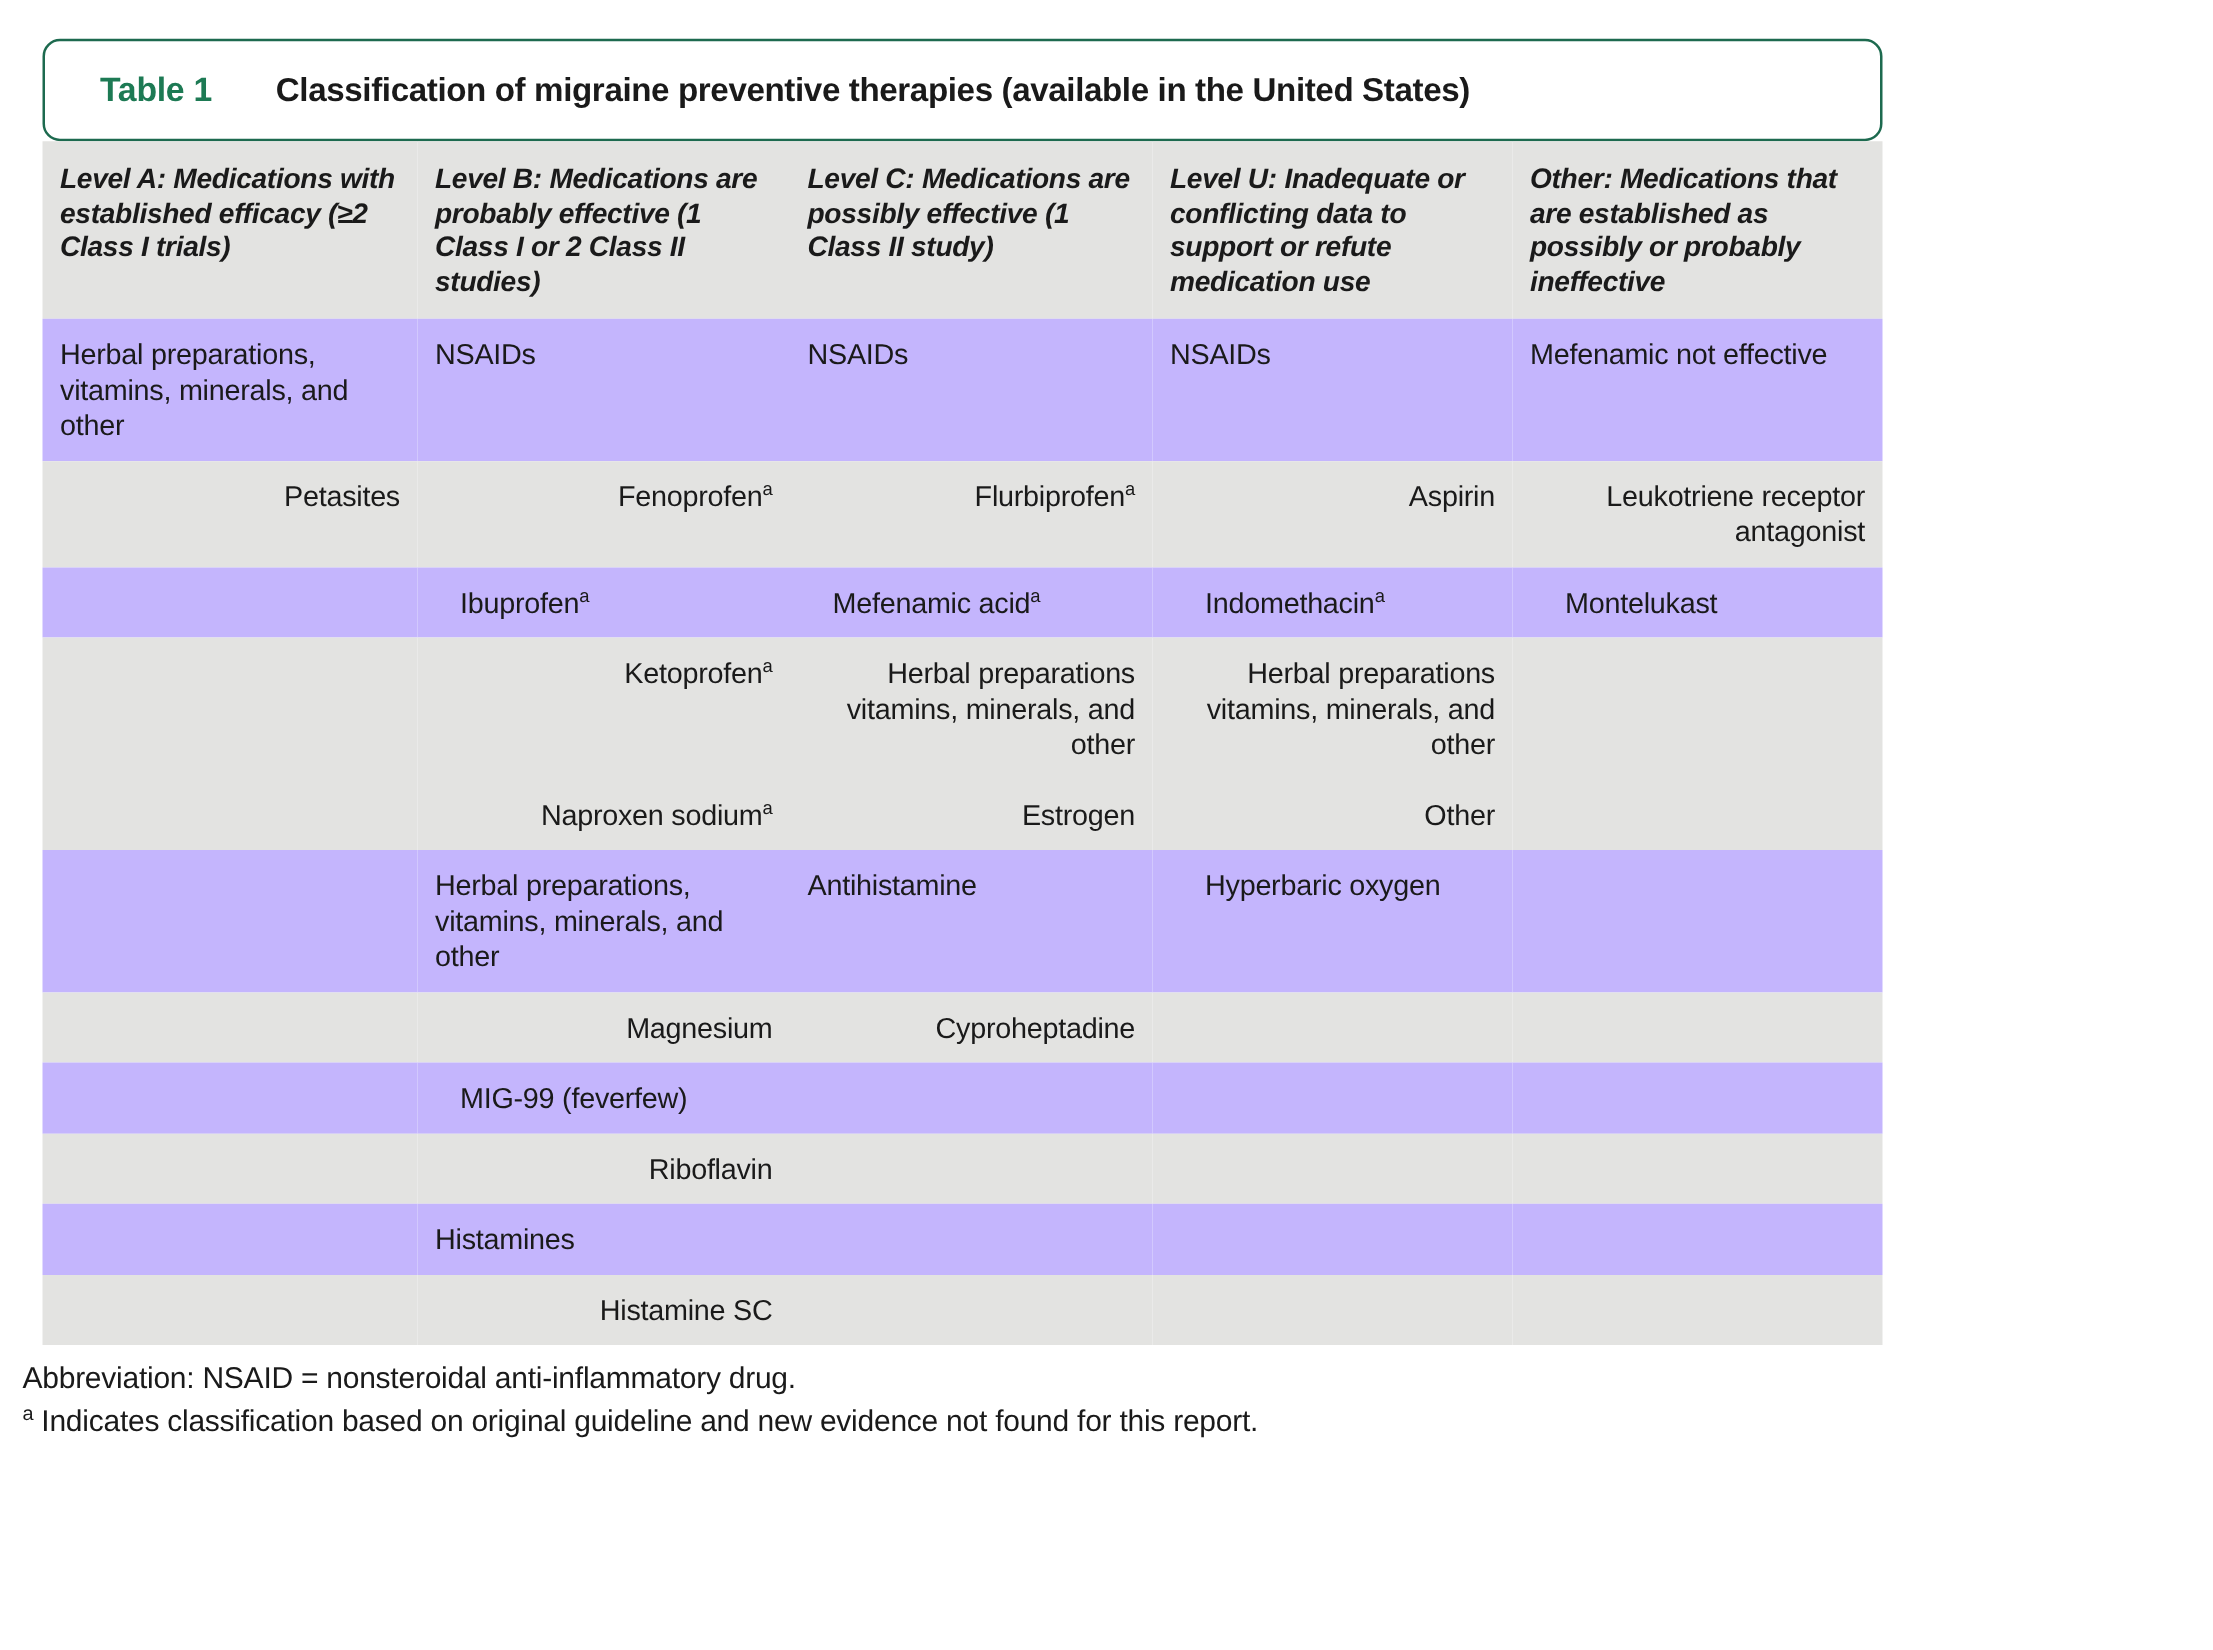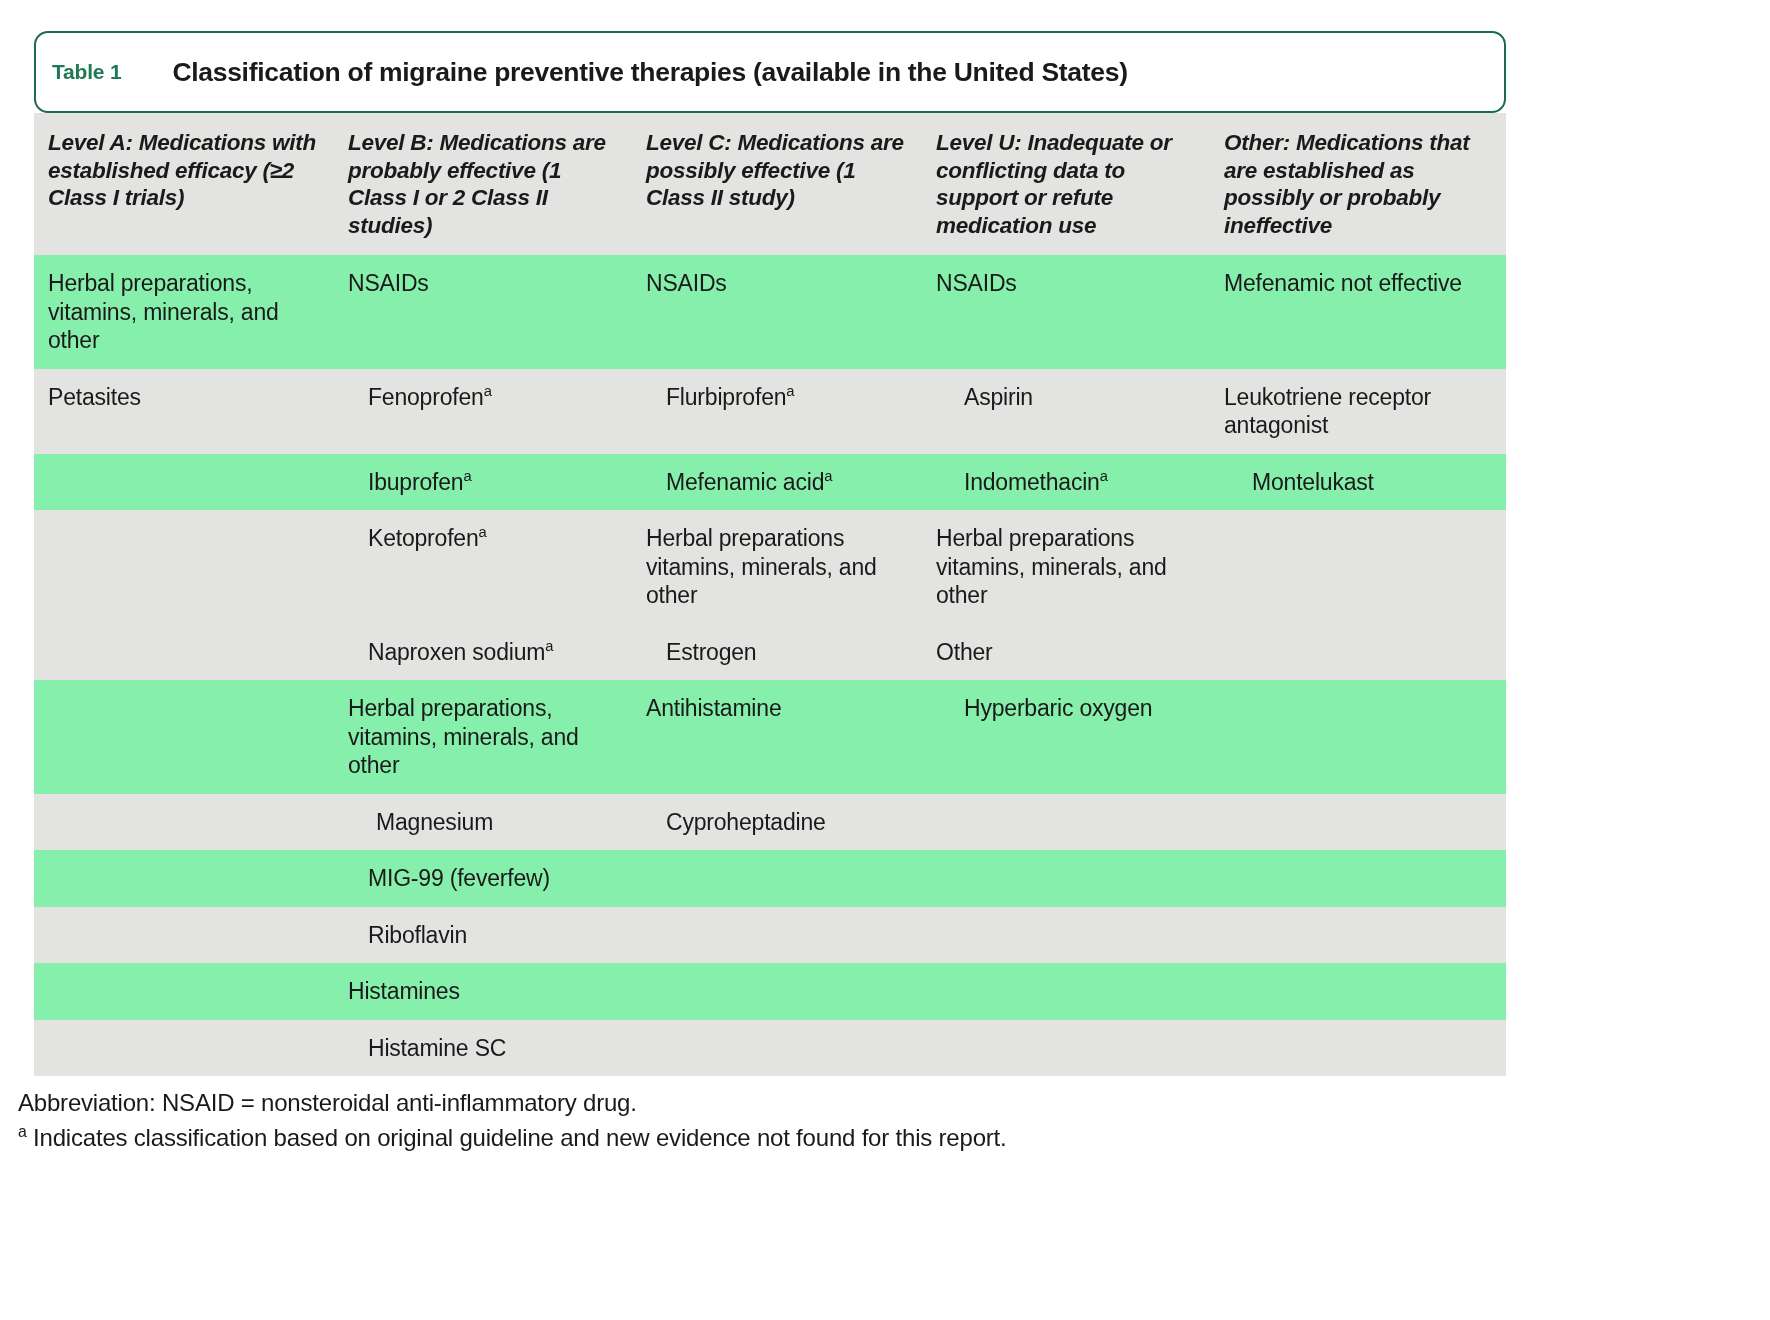--- a/index.html
+++ b/index.html
@@ -27,23 +27,24 @@
   }
   .card-inner {
     display: flex;
     align-items: center;
     height: 100%;
     padding-left: 16px;
   }
   .table-label {
     color: #1d7a54;
     font-weight: bold;
-    font-size: 21px;
+    font-size: 27px;
     letter-spacing: -0.2px;
     white-space: nowrap;
+    margin-left: 28px;
   }
   .table-title {
     color: #1a1a1a;
     font-weight: bold;
     font-size: 26.5px;
     letter-spacing: -0.3px;
     margin-left: 51px;
     white-space: nowrap;
   }
 
@@ -63,22 +64,22 @@
   .hdr-row td {
     background: #e3e3e1;
     font-weight: bold;
     font-size: 22.5px;
     line-height: 27.5px;
     color: #1a1a1a;
     padding: 16px 14px 16px 14px;
     letter-spacing: -0.25px;
     font-style: italic;
   }
-  .row-light td { background: #86efac; }
-  .row-dark  td { background: #e3e3e1; }
+  .row-light td { background: #c4b5fd; }
+  .row-dark  td { background: #e3e3e1; text-align: right; }
   .tbl tbody td {
     font-size: 23px;
     line-height: 28.5px;
     color: #1a1a1a;
     padding: 14px 14px 14px 14px;
     letter-spacing: -0.2px;
   }
   .c-left   { text-align: left; }
   .c-ind    { text-align: left; padding-left: 42px !important; }
   .c-ind2   { text-align: left; padding-left: 34px !important; }

